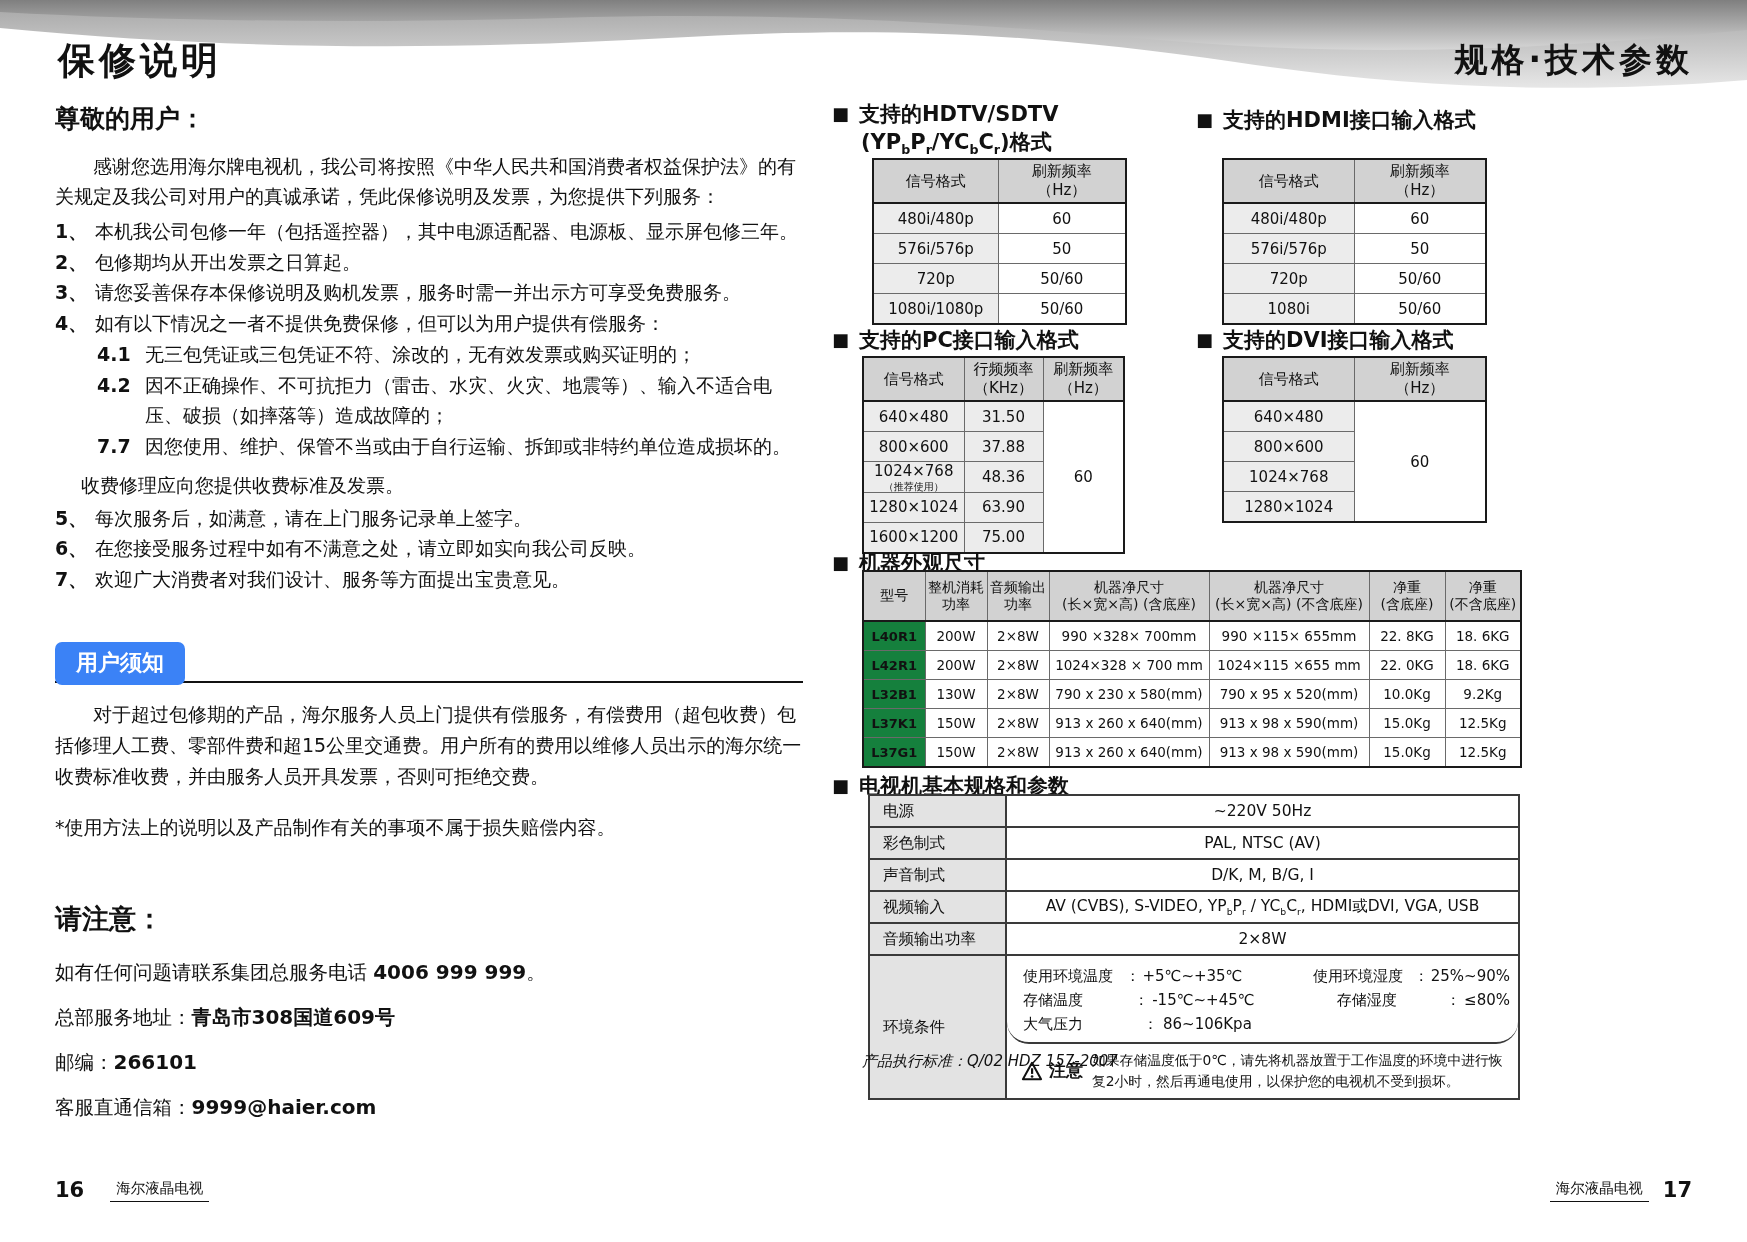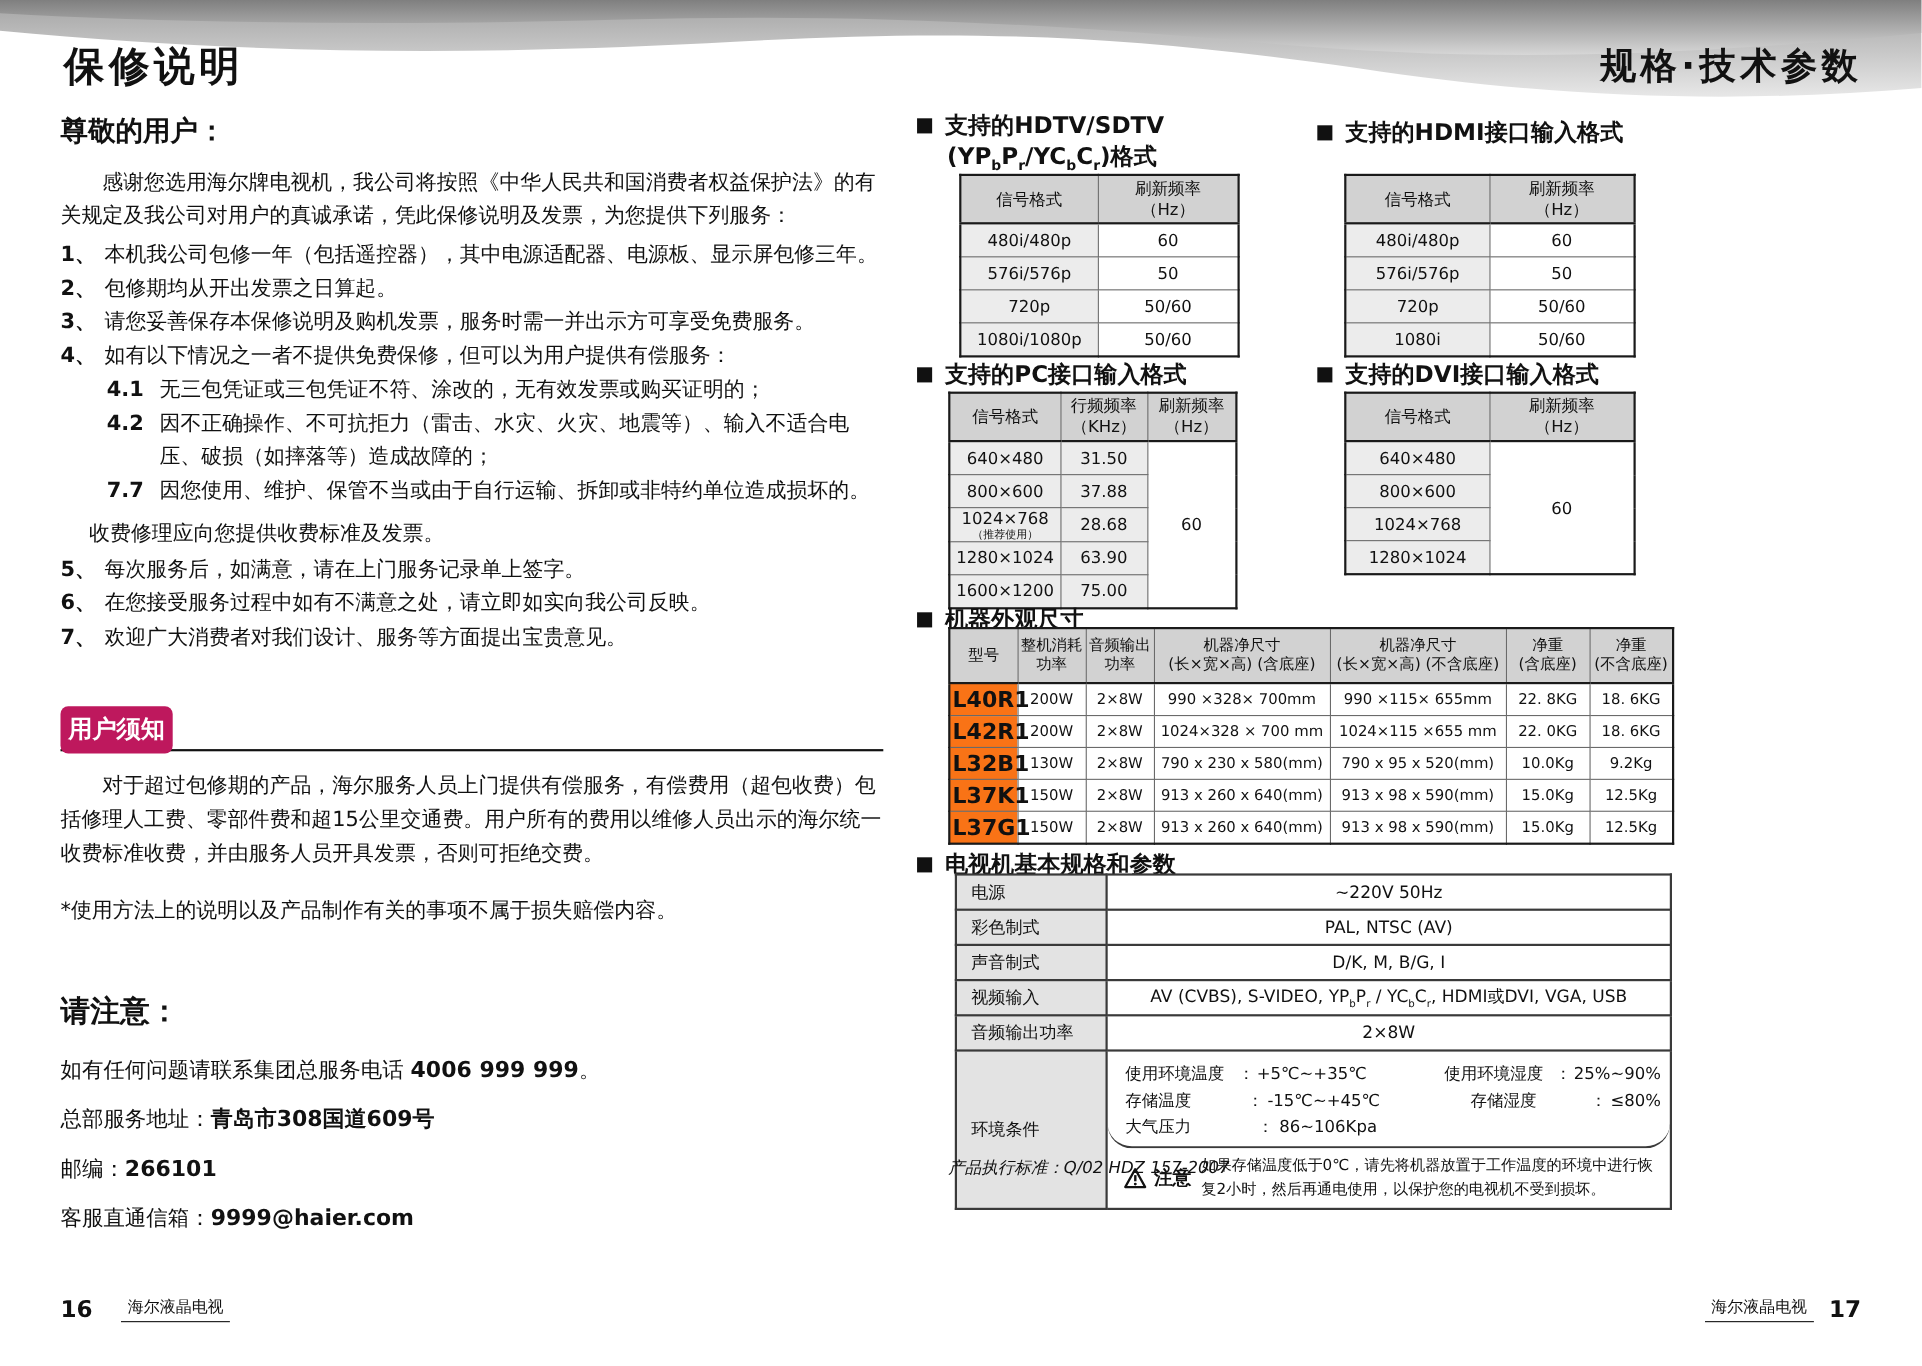--- a/index.html
+++ b/index.html
@@ -19,22 +19,22 @@
   .intro { font-size:19px; line-height:1.6; text-indent:2em; margin:0 0 4px; }
   .li { display:flex; font-size:19px; line-height:1.62; }
   .li .num { width:40px; flex-shrink:0; font-weight:bold; }
   .li.sub { margin-left:42px; }
   .li.sub .num { width:48px; }
   .fee-line { font-size:19px; line-height:1.62; margin:8px 0 2px 26px; }
 
   .notice-wrap { margin-top:42px; }
   .notice-head { border-bottom:2px solid #111; height:44px; position:relative; }
   .badge {
-    display:inline-block; background:#be185d; color:#fff; font-size:22px; font-weight:bold;
-    padding:6px 7px 7px; border-radius:7px; position:absolute; left:0; bottom:-4px;
+    display:inline-block; background:#3b82f6; color:#fff; font-size:22px; font-weight:bold;
+    padding:6px 21px 7px; border-radius:7px; position:absolute; left:0; bottom:-4px;
   }
   .notice-p1 { font-size:19px; line-height:1.62; text-indent:2em; margin:16px 0 0; }
   .notice-p2 { font-size:19px; margin:24px 0 0; }
 
   .attention { margin-top:60px; }
   .attention h2 { font-size:27px; font-weight:bold; margin:0 0 22px; }
   .att-line { font-size:19.5px; margin:0 0 18px; }
   .att-line b { font-size:20px; }
 
   .foot-left  { position:absolute; left:55px;  bottom:40px; display:flex; align-items:flex-end; gap:26px; }
@@ -55,21 +55,21 @@
   .spec thead th { background:#d2d2d2; font-weight:normal; height:42px; border-bottom:2px solid #1a1a1a; }
   .spec td.sig { background:#ececec; }
   .spec td { height:29px; background:#fff; }
   .hline { display:block; line-height:1.25; }
   .small-note { display:block; font-size:10px; line-height:1; margin-top:1px; }
 
   .dims { border:2px solid #1a1a1a; }
   .dims th, .dims td { border:1px solid #6a6a6a; text-align:center; padding:0 2px; }
   .dims thead th { background:#d2d2d2; font-weight:normal; font-size:14px; height:48px; border-bottom:2px solid #1a1a1a; }
   .dims td { height:28px; font-size:13.5px; background:#fff; }
-  .dims td.model { background:#f97316; font-weight:bold; font-size:20px; }
+  .dims td.model { background:#15803d; font-weight:bold; font-size:13px; }
 
   .basic { border:2px solid #1a1a1a; }
   .basic td { border:2px solid #3a3a3a; }
   .basic td.lbl { background:#e3e3e3; width:118px; text-align:left; padding:3px 4px 3px 13px; font-size:15.5px; height:24px; }
   .basic td.val { text-align:center; font-size:15.5px; background:#fff; }
   .env-cell { padding:0; vertical-align:top; }
   .env-rows { padding:8px 8px 6px 16px; border-bottom:2px solid #3a3a3a;border-radius:22px; }
   .env-line { display:flex; font-size:15px; line-height:1.6; text-align:left; }
   .env-line .el  { width:120px; } .env-line .ec  { width:20px; } .env-line .ev { width:200px; }
   .env-line .el2 { width:118px; } .env-line .ec2 { width:20px; } .env-line .ev2 { flex:1; }
@@ -290,21 +290,21 @@
       </tr>
       <tr>
           <td class="sig">800×600</td>
           <td class="sig">37.88</td>
         </tr>
       <tr>
         <td class="sig">
             <span class="hline">1024×768</span>
             <span class="small-note">（推荐使用）</span>
           </td>
-        <td class="sig">28.68</td>
+        <td class="sig">48.36</td>
       </tr>
       <tr>
           <td class="sig">1280×1024</td>
           <td class="sig">63.90</td>
         </tr>
       <tr>
           <td class="sig">1600×1200</td>
           <td class="sig">75.00</td>
         </tr>
     </tbody>

